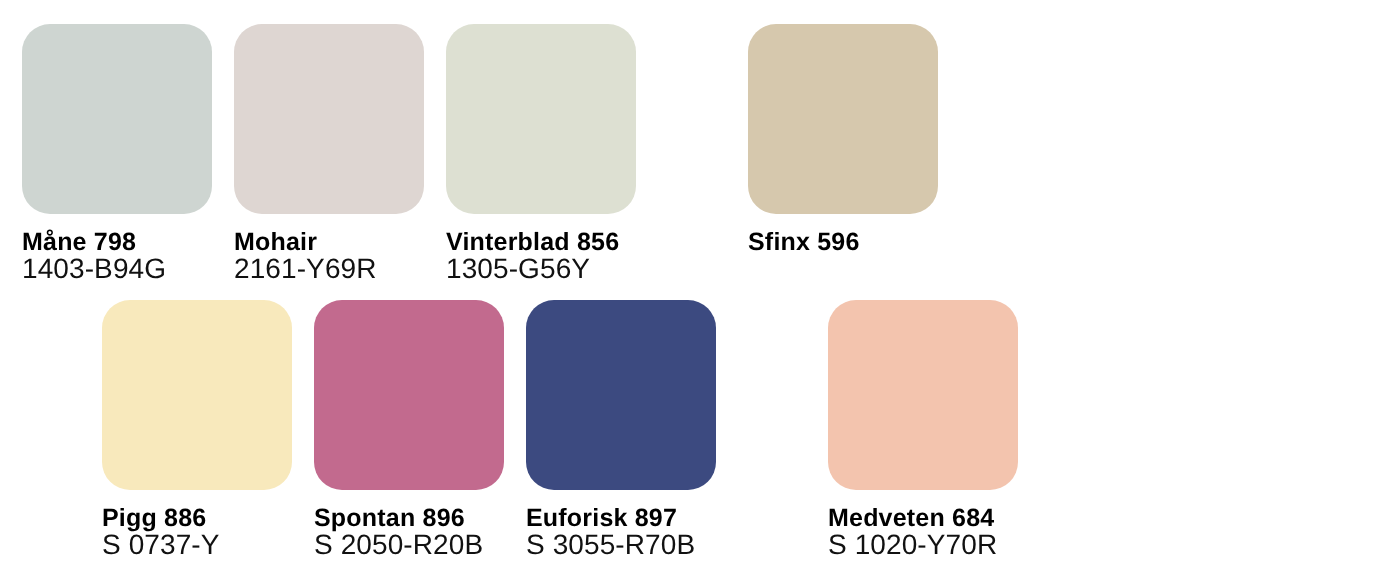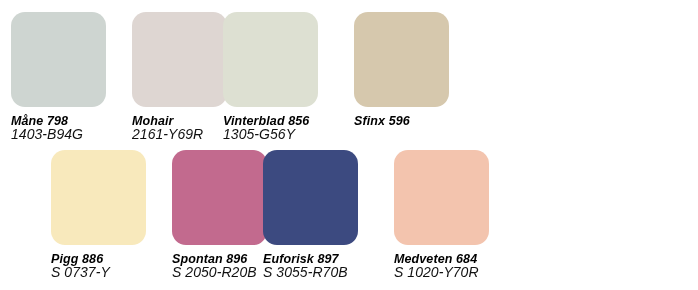--- a/index.html
+++ b/index.html
@@ -26,35 +26,34 @@
 
   .swatch-cell {
     position: absolute;
     width: 114px;
   }
 
   .swatch-cell.row-1 { top: 12px; }
   .swatch-cell.row-2 { top: 150px; margin-left: 40px; }
 
   .swatch-cell.col-1 { left: 11px; }
-  .swatch-cell.col-2 { left: 125px; padding-left: 7px; }
+  .swatch-cell.col-2 { left: 110px; padding-left: 7px; }
   .swatch-cell.col-3 { left: 223px; }
-  .swatch-cell.col-4 { left: 354px; }
+  .swatch-cell.col-4 { left: 374px; }
 
   .swatch-chip {
     width: 95px;
     height: 95px;
     border-radius: 14px;
     display: block;
   }
 
   .swatch-label {
     margin-top: 7px;
     width: 114px;
-    font-style: italic;
   }
 
   .swatch-name {
     display: block;
     font-size: 12.5px;
     font-weight: bold;
     color: #000000;
     line-height: 14px;
     letter-spacing: 0.1px;
     white-space: nowrap;

